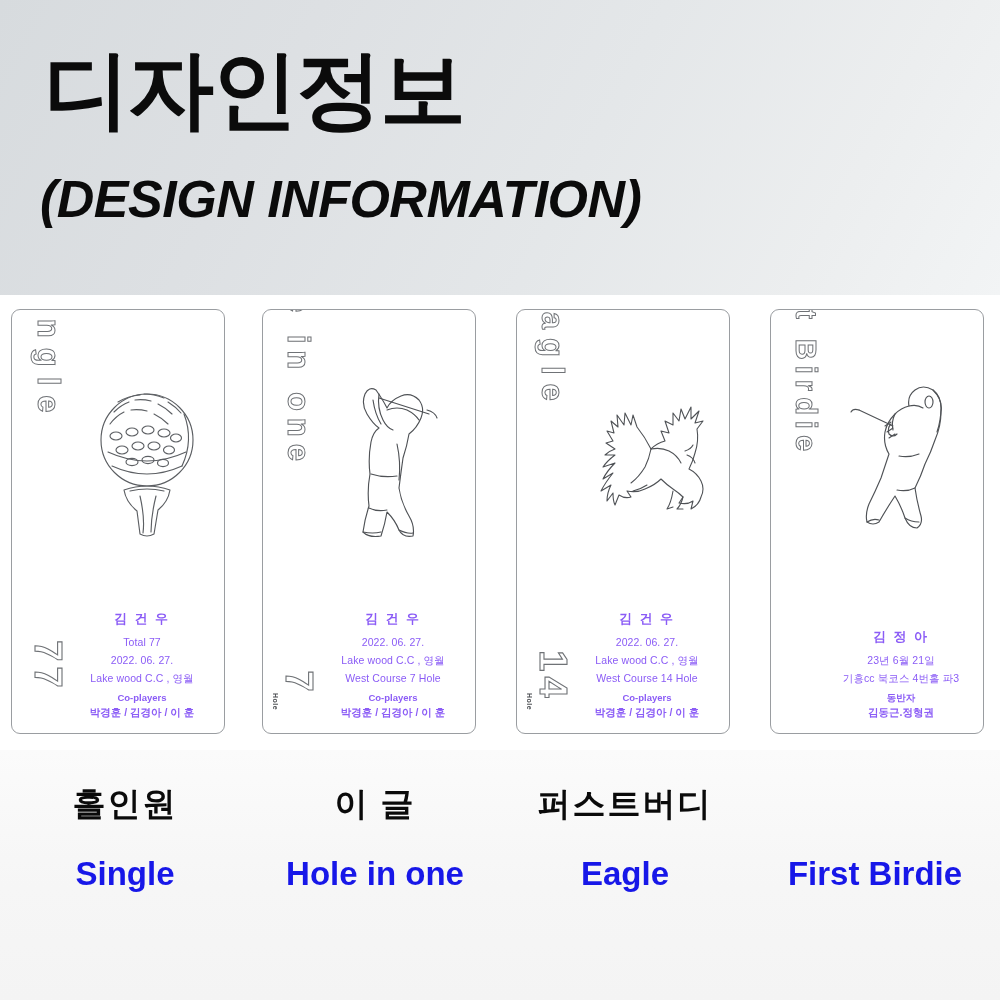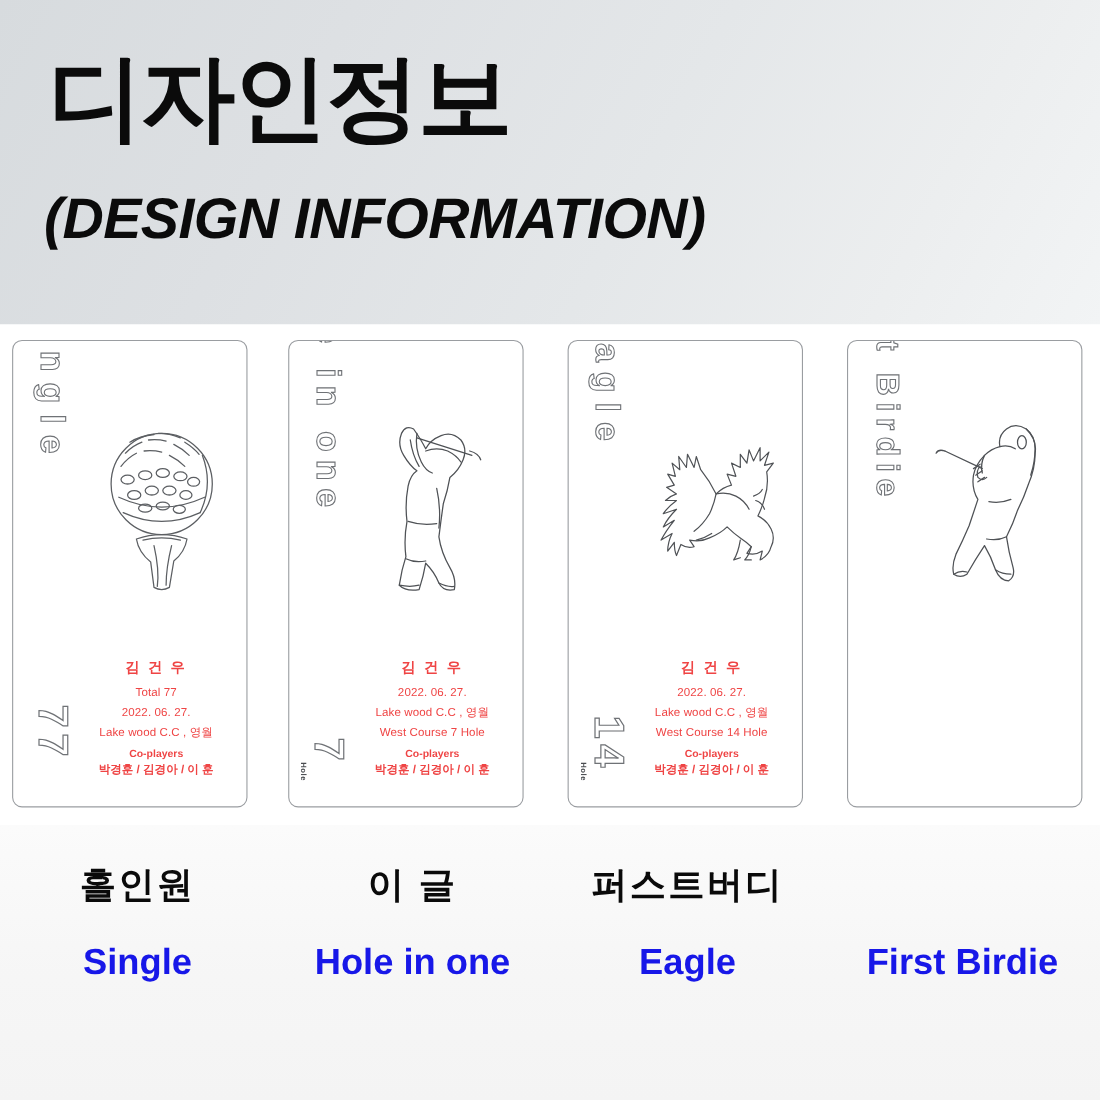--- a/index.html
+++ b/index.html
@@ -152,23 +152,23 @@
     display: flex;
     align-items: center;
     justify-content: center;
   }
 
   
   .card-info {
     position: absolute;
     left: 56px;
     right: 8px;
-    bottom: 24px;
+    bottom: 12px;
     text-align: center;
-    color: #ef4444;
+    color: #8b5cf6;
   }
   .ci-name {
     font-size: 13px;
     font-weight: 700;
     letter-spacing: 2px;
     margin-bottom: 5px;
   }
   .ci-line {
     font-size: 10.5px;
     font-weight: 400;
@@ -408,20 +408,28 @@
             <path d="M44 60 L50 56"></path>
             <path d="M46 66 L52 62"></path>
             <path d="M48 72 L54 68"></path>
             <path d="M58 90 Q68 92 78 88"></path>
             <path d="M74 122 Q66 126 56 124"></path>
             <path d="M26 156 Q32 152 38 154"></path>
             <path d="M64 152 Q70 156 78 156"></path>
           </g>
         </svg>
       </div>
+      <div class="card-info">
+        <div class="ci-name">김 정 아</div>
+        <div class="ci-line">23년 6월 21일</div>
+        <div class="ci-line">기흥cc 북코스 4번홀 파3</div>
+        <div class="ci-gap"></div>
+        <div class="ci-sub">동반자</div>
+        <div class="ci-partners">김동근.정형권</div>
+      </div>
     </div>
 
   </div>
 
   <div class="footer">
     <div class="labels-row kr">
       <div class="label-cell">
         <span class="label-kr">홀인원</span>
       </div>
       <div class="label-cell">

